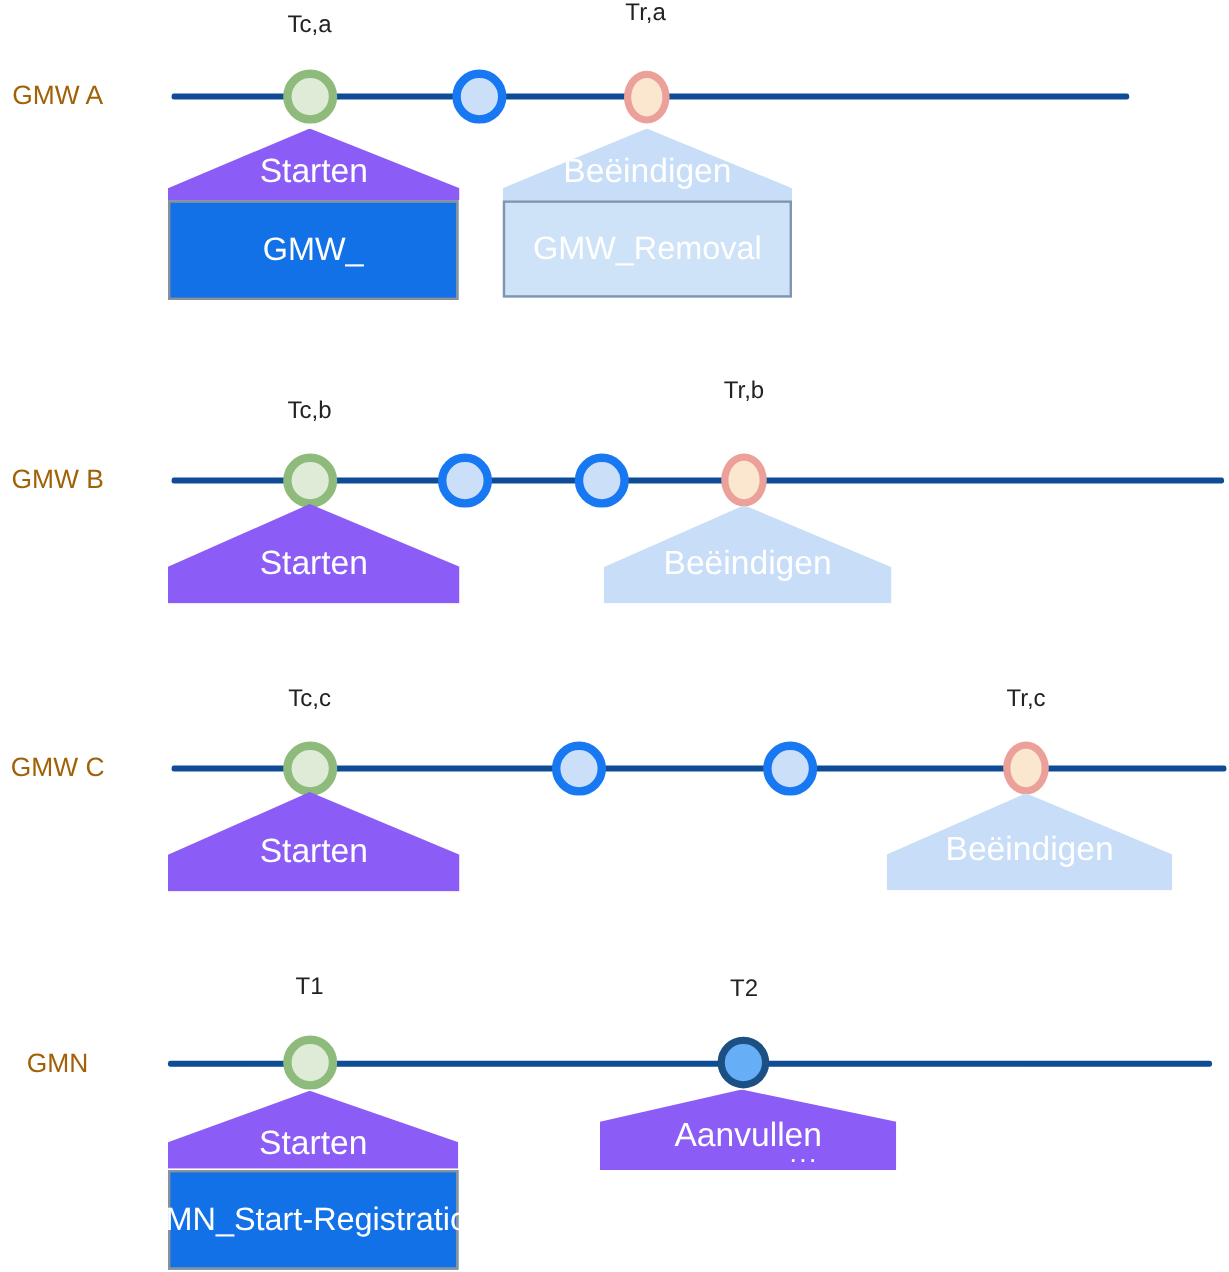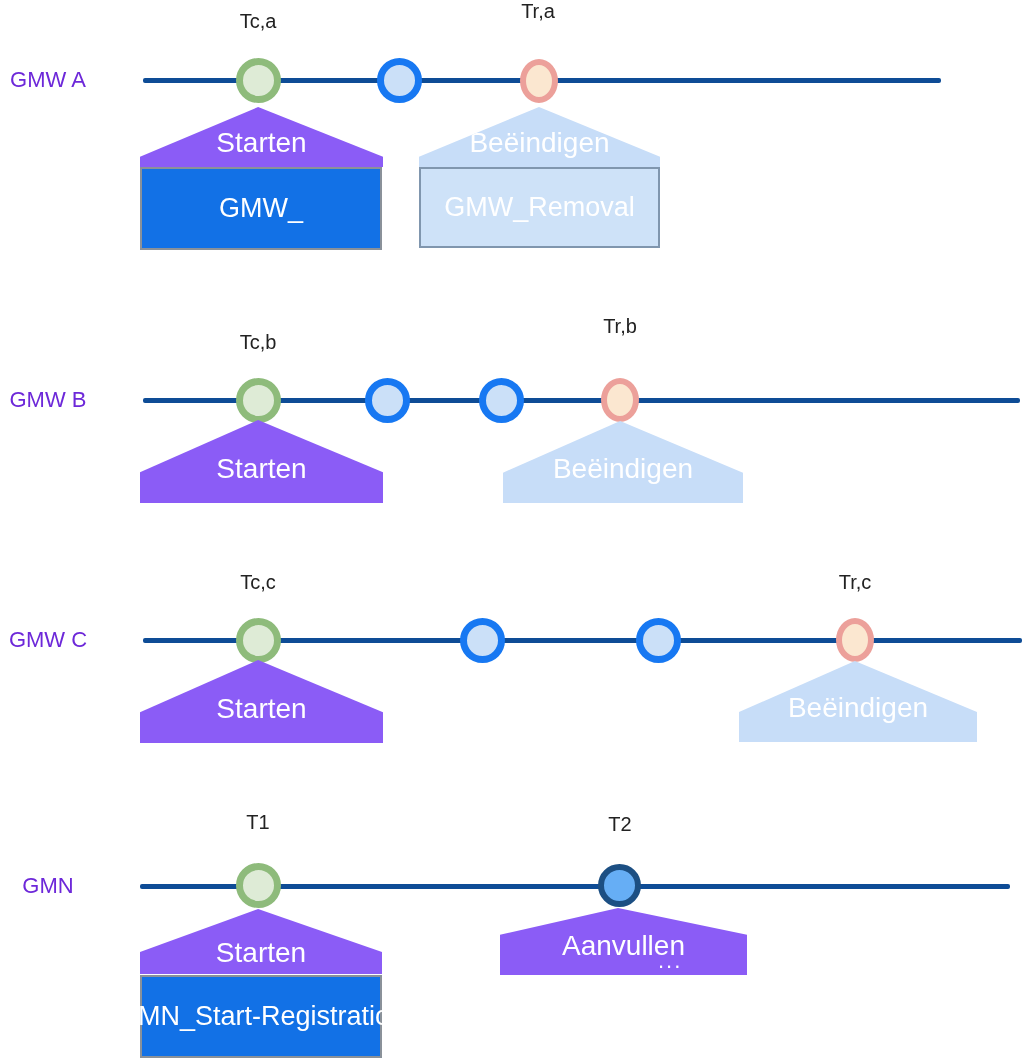--- a/index.html
+++ b/index.html
@@ -3,21 +3,21 @@
 <meta charset="utf-8">
 <style>
   html,body{margin:0;padding:0;background:#ffffff;}
   #canvas{
     position:relative;width:1024px;height:1060px;background:#ffffff;
     font-family:"Liberation Sans",sans-serif;overflow:hidden;
   }
   .layer{position:absolute;inset:0;}
   .row-label{
     position:absolute;width:96px;text-align:center;
-    font-size:22px;color:#6d28d9;line-height:28px;white-space:nowrap;
+    font-size:22px;color:#a16207;line-height:28px;white-space:nowrap;
   }
   .tl{position:absolute;height:5px;background:#0E4C96;border-radius:2px;}
   .ev{position:absolute;border-radius:50%;box-sizing:border-box;}
   .ev.green{width:45px;height:45px;border:7px solid #8EBB7B;background:#DEEBD6;}
   .ev.blue{width:45px;height:45px;border:7px solid #1778F2;background:#CBE0F8;}
   .ev.orange{width:38px;height:44px;border:6px solid #ECA09A;background:#FBE7D0;}
   .ev.navy{width:43px;height:43px;border:6px solid #1C4F83;background:#66AEF5;}
   .tick{
     position:absolute;transform:translateX(-50%);
     font-size:20px;color:#222222;white-space:nowrap;

